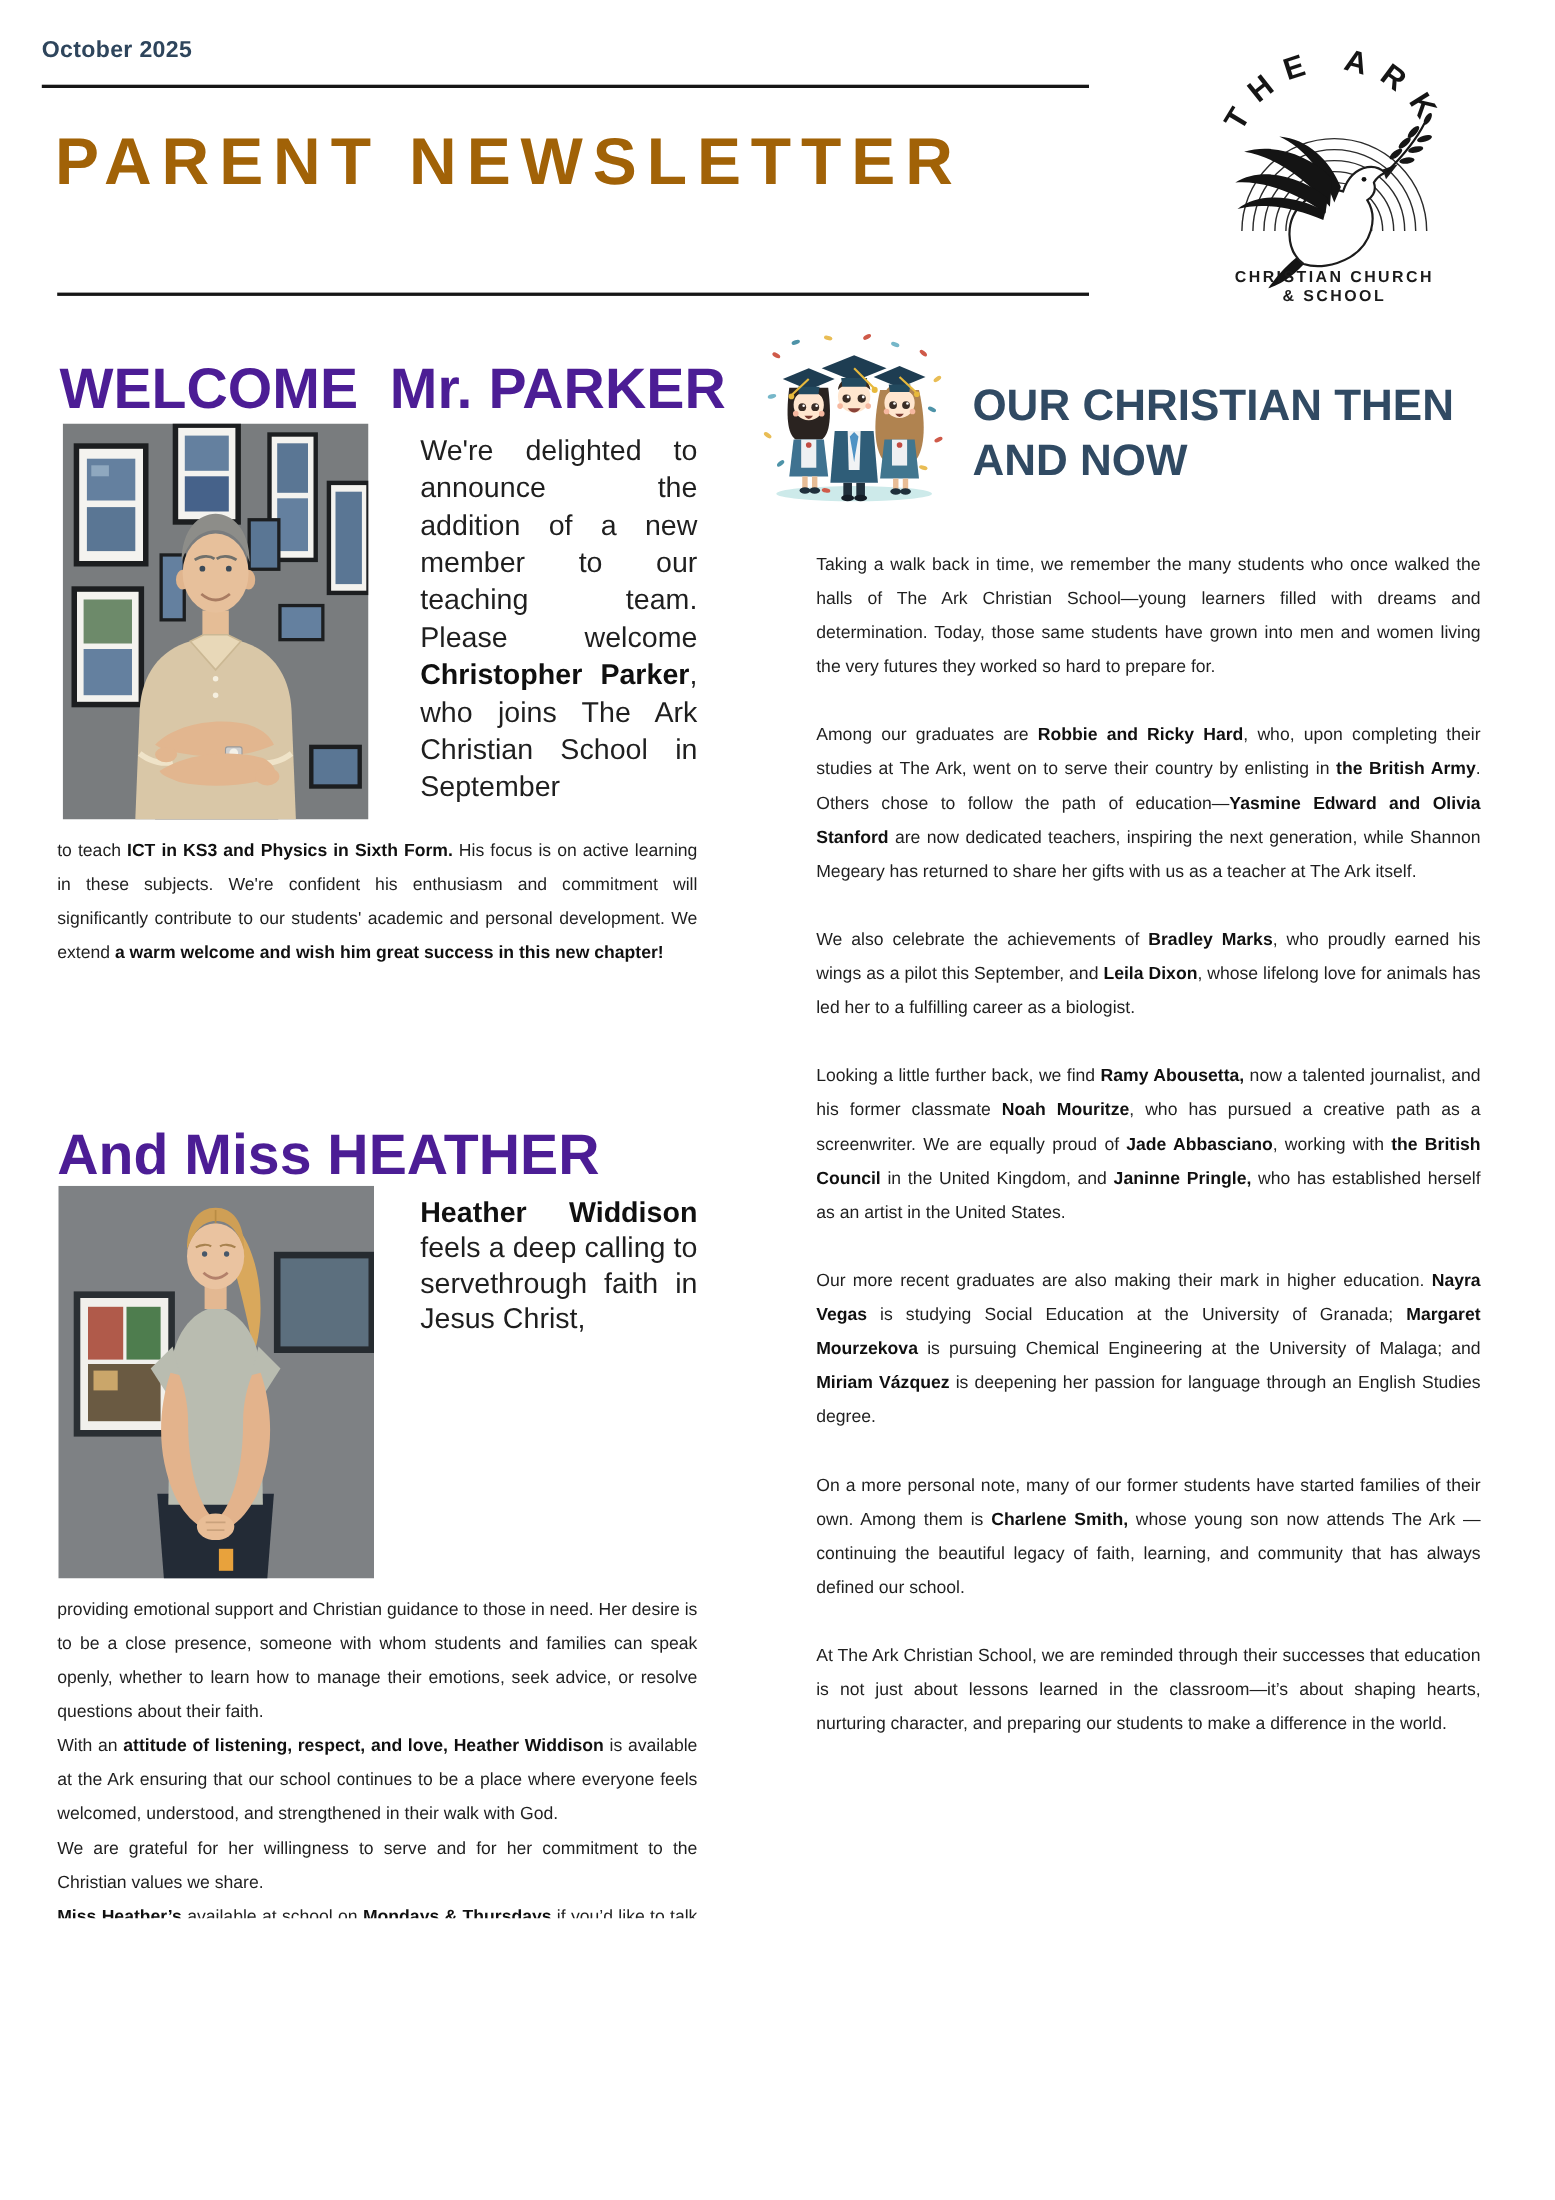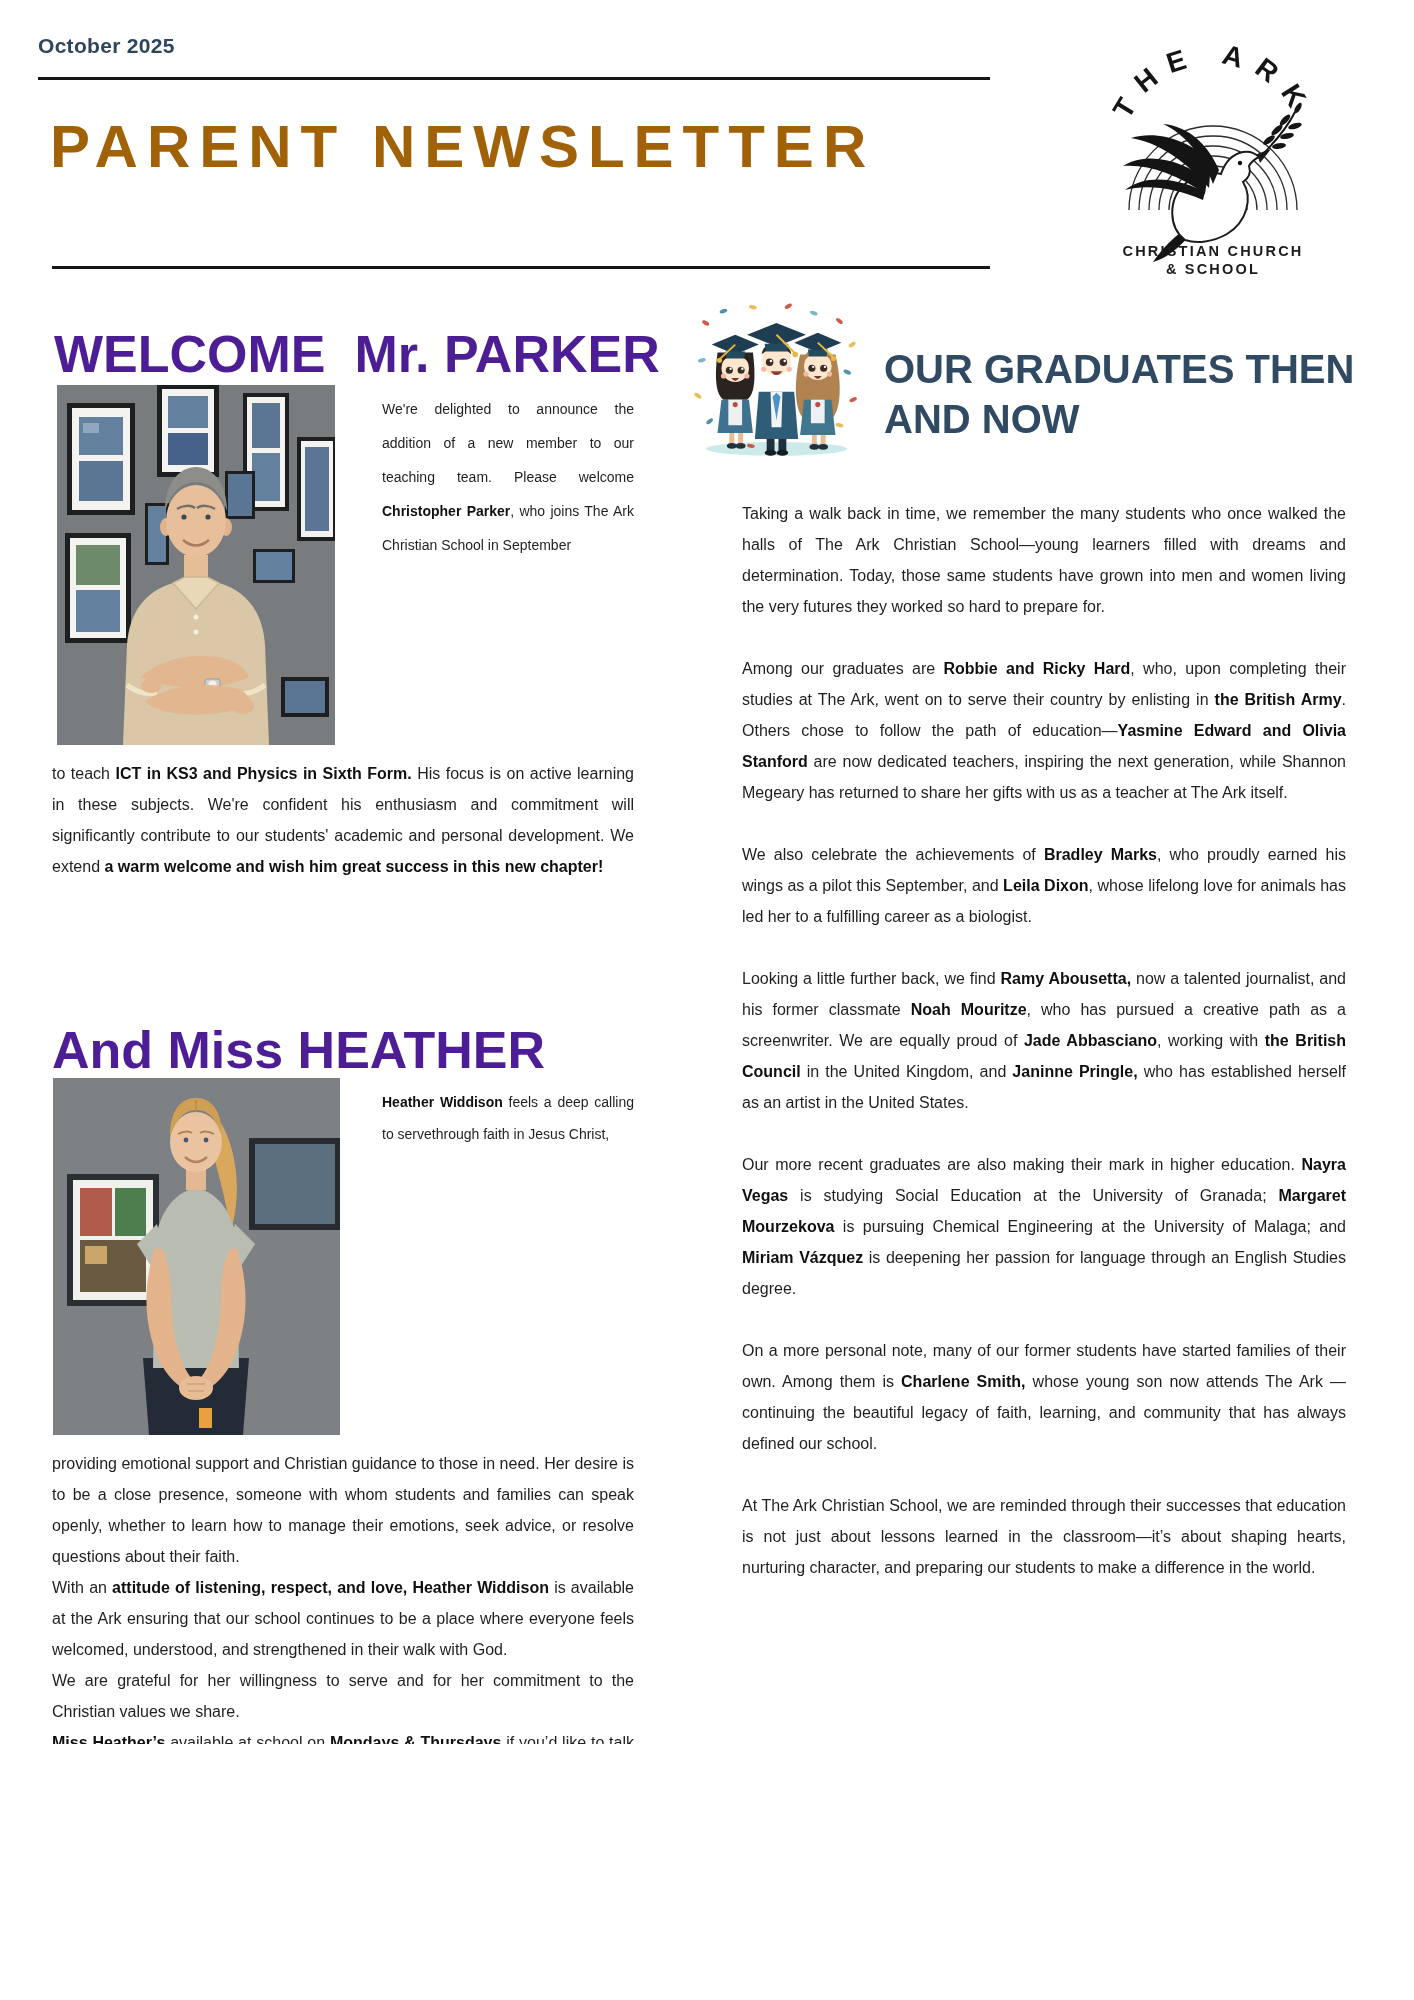--- a/index.html
+++ b/index.html
@@ -6,21 +6,21 @@
   .page{position:relative;width:1414px;height:1744px;background:#fff;overflow:hidden;
         font-family:"Liberation Sans",sans-serif;color:#1f1f1f;}
   .abs{position:absolute;}
   .rule{background:#161616;height:3px;}
   .date{font-weight:bold;font-size:21px;color:#2e455c;letter-spacing:.3px;}
   .title{margin:0;font-weight:bold;font-size:60px;color:#a16207;letter-spacing:9px;white-space:pre;}
   .h2{margin:0;font-weight:bold;font-size:52px;color:#4c1d95;white-space:pre;}
   .rh{margin:0;font-weight:bold;font-size:40px;line-height:50px;color:#304a63;}
   .body{font-size:16px;line-height:31px;text-align:justify;color:#1f1f1f;}
   .body b{font-weight:bold;color:#101010;}
-  .intro{font-size:14px;text-align:justify;color:#1f1f1f;}
+  .intro{font-size:26px;text-align:justify;color:#1f1f1f;}
   .intro b{font-weight:bold;color:#101010;}
   .p0{margin:0;}
   .pgap{margin:0 0 31px 0;}
   .photo{display:block;}
   .rightcol{position:absolute;left:742px;top:300px;width:604px;}
   .grad-header{display:flex;align-items:flex-start;margin-right:-30px;margin-bottom:38px;height:160px;}
   .grad-img{flex:0 0 172px;margin-left:-52px;}
   .grad-title{margin-left:22px;margin-top:44px;}
 </style>
 </head>
@@ -297,21 +297,21 @@
             <path d="M116,100 L144,100 L148,136 L112,136 Z" fill="#41768f"></path>
             <rect x="123" y="100" width="14" height="24" fill="#eef0f2"></rect>
             <circle cx="130" cy="105" r="2.6" fill="#c14b42"></circle>
             <rect x="124" y="136" width="5" height="10" fill="#e8bd96"></rect>
               <rect x="133" y="136" width="5" height="10" fill="#e8bd96"></rect>
             <ellipse cx="126.5" cy="148" rx="5" ry="3" fill="#20303c"></ellipse>
               <ellipse cx="135.5" cy="148" rx="5" ry="3" fill="#20303c"></ellipse>
           </g>
         </svg>
       </div>
-      <h2 class="rh grad-title">OUR GRADUATES THEN AND NOW</h2>
+      <h2 class="rh grad-title">OUR CHRISTIAN THEN AND NOW</h2>
     </div>
 
     <p class="body pgap"><span>Taking a walk back in time, we remember the many students who once walked the halls of The Ark Christian School—young learners filled with dreams and determination. Today, those same students have grown into men and women living the very futures they worked so hard to prepare for.</span></p>
     <p class="body pgap"><span>Among our graduates are </span><b>Robbie and Ricky Hard</b><span>, who, upon completing their studies at The Ark, went on to serve their country by enlisting in </span><b>the British Army</b><span>. Others chose to follow the path of education—</span><b>Yasmine Edward and Olivia Stanford</b><span> are now dedicated teachers, inspiring the next generation, while Shannon Megeary has returned to share her gifts with us as a teacher at The Ark itself.</span></p>
     <p class="body pgap"><span>We also celebrate the achievements of </span><b>Bradley Marks</b><span>, who proudly earned his wings as a pilot this September, and </span><b>Leila Dixon</b><span>, whose lifelong love for animals has led her to a fulfilling career as a biologist.</span></p>
     <p class="body pgap"><span>Looking a little further back, we find </span><b>Ramy Abousetta,</b><span> now a talented journalist, and his former classmate </span><b>Noah Mouritze</b><span>, who has pursued a creative path as a screenwriter. We are equally proud of </span><b>Jade Abbasciano</b><span>, working with </span><b>the British Council</b><span> in the United Kingdom, and </span><b>Janinne Pringle,</b><span> who has established herself as an artist in the United States.</span></p>
     <p class="body pgap"><span>Our more recent graduates are also making their mark in higher education. </span><b>Nayra Vegas</b><span> is studying Social Education at the University of Granada; </span><b>Margaret Mourzekova</b><span> is pursuing Chemical Engineering at the University of Malaga; and </span><b>Miriam Vázquez</b><span> is deepening her passion for language through an English Studies degree.</span></p>
     <p class="body pgap"><span>On a more personal note, many of our former students have started families of their own. Among them is </span><b>Charlene Smith,</b><span> whose young son now attends The Ark —continuing the beautiful legacy of faith, learning, and community that has always defined our school.</span></p>
     <p class="body pgap"><span>At The Ark Christian School, we are reminded through their successes that education is not just about lessons learned in the classroom—it’s about shaping hearts, nurturing character, and preparing our students to make a difference in the world.</span></p>
   </div>

